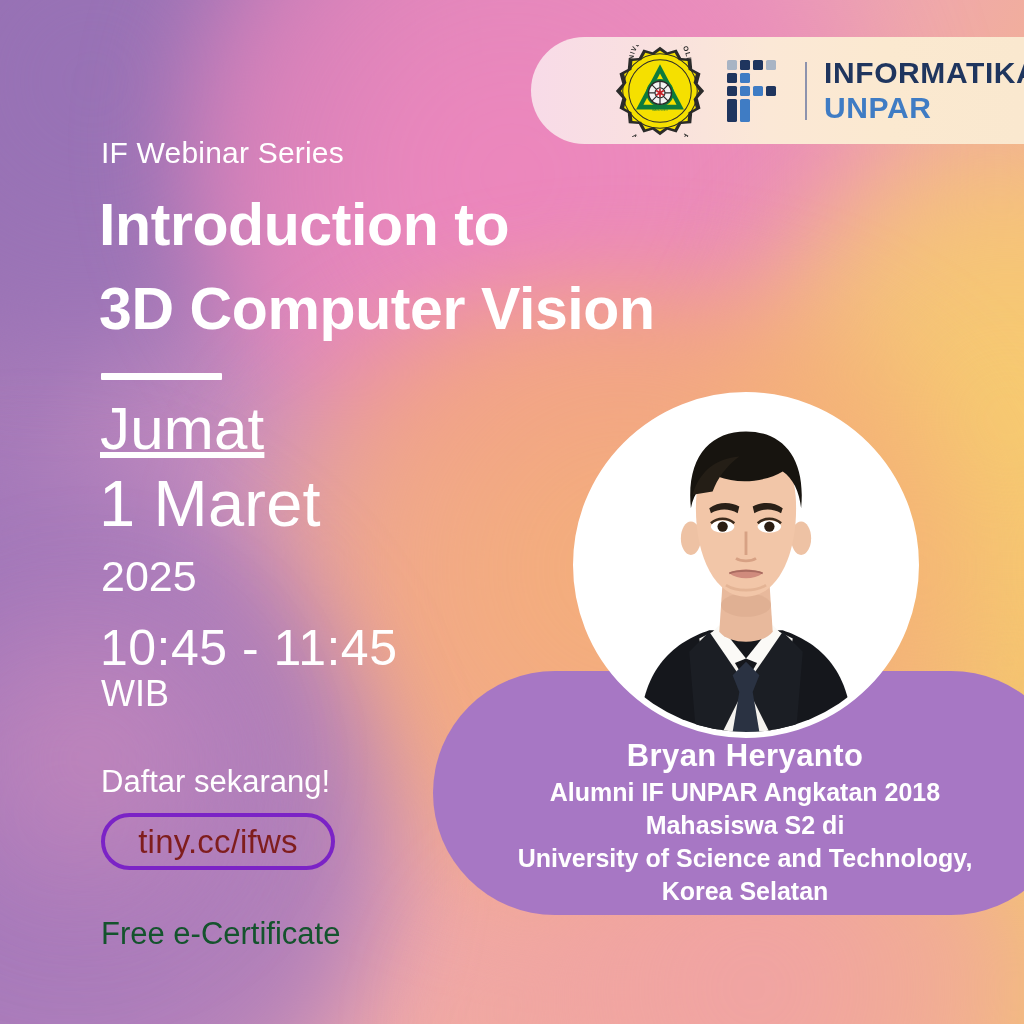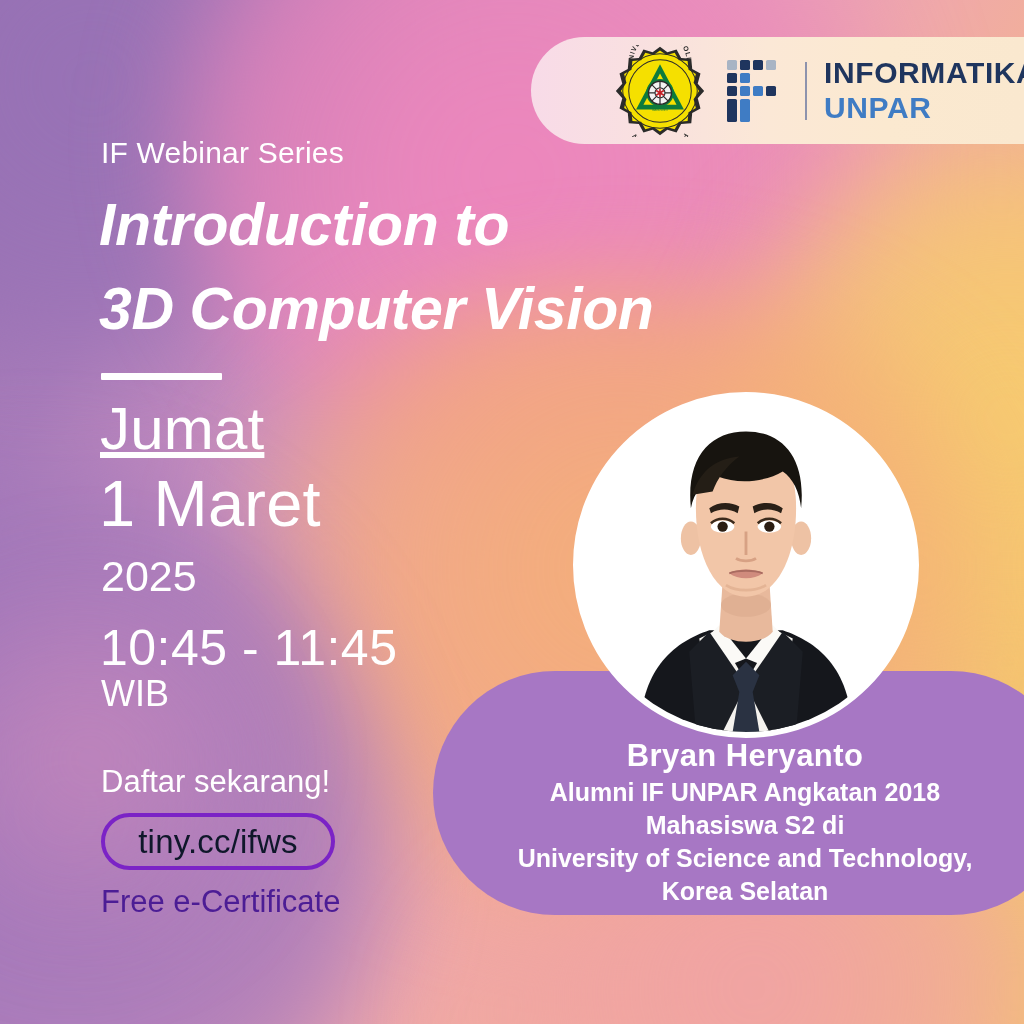--- a/index.html
+++ b/index.html
@@ -131,21 +131,20 @@
   }
   .title {
     position: absolute;
     left: 99px; top: 184px;
     width: 720px;
     font-size: 59px;
     font-weight: bold;
     color: #ffffff;
     line-height: 1.42;
     letter-spacing: -0.4px;
-    font-style: italic;
   }
   .rule {
     position: absolute;
     left: 101px; top: 373px;
     width: 121px; height: 7px;
     background: #ffffff;
     border-radius: 1px;
   }
   .day {
     position: absolute;
@@ -193,28 +192,28 @@
     width: 234px; height: 57px;
     border: 4px solid #7b23c6;
     border-radius: 30px;
     box-sizing: border-box;
     display: flex;
     align-items: center;
     justify-content: center;
   }
   .pill span {
     font-size: 33px;
-    color: #0f172a;
+    color: #7f1d1d;
     letter-spacing: 0.2px;
   }
   .freecert {
     position: absolute;
-    left: 101px; top: 884px;
+    left: 101px; top: 916px;
     font-size: 31px;
-    color: #4c1d95;
+    color: #14532d;
   }
 
   
   .speaker-card {
     position: absolute;
     left: 433px; top: 671px;
     width: 640px; height: 244px;
     background: #a777c4;
     border-radius: 122px;
   }

